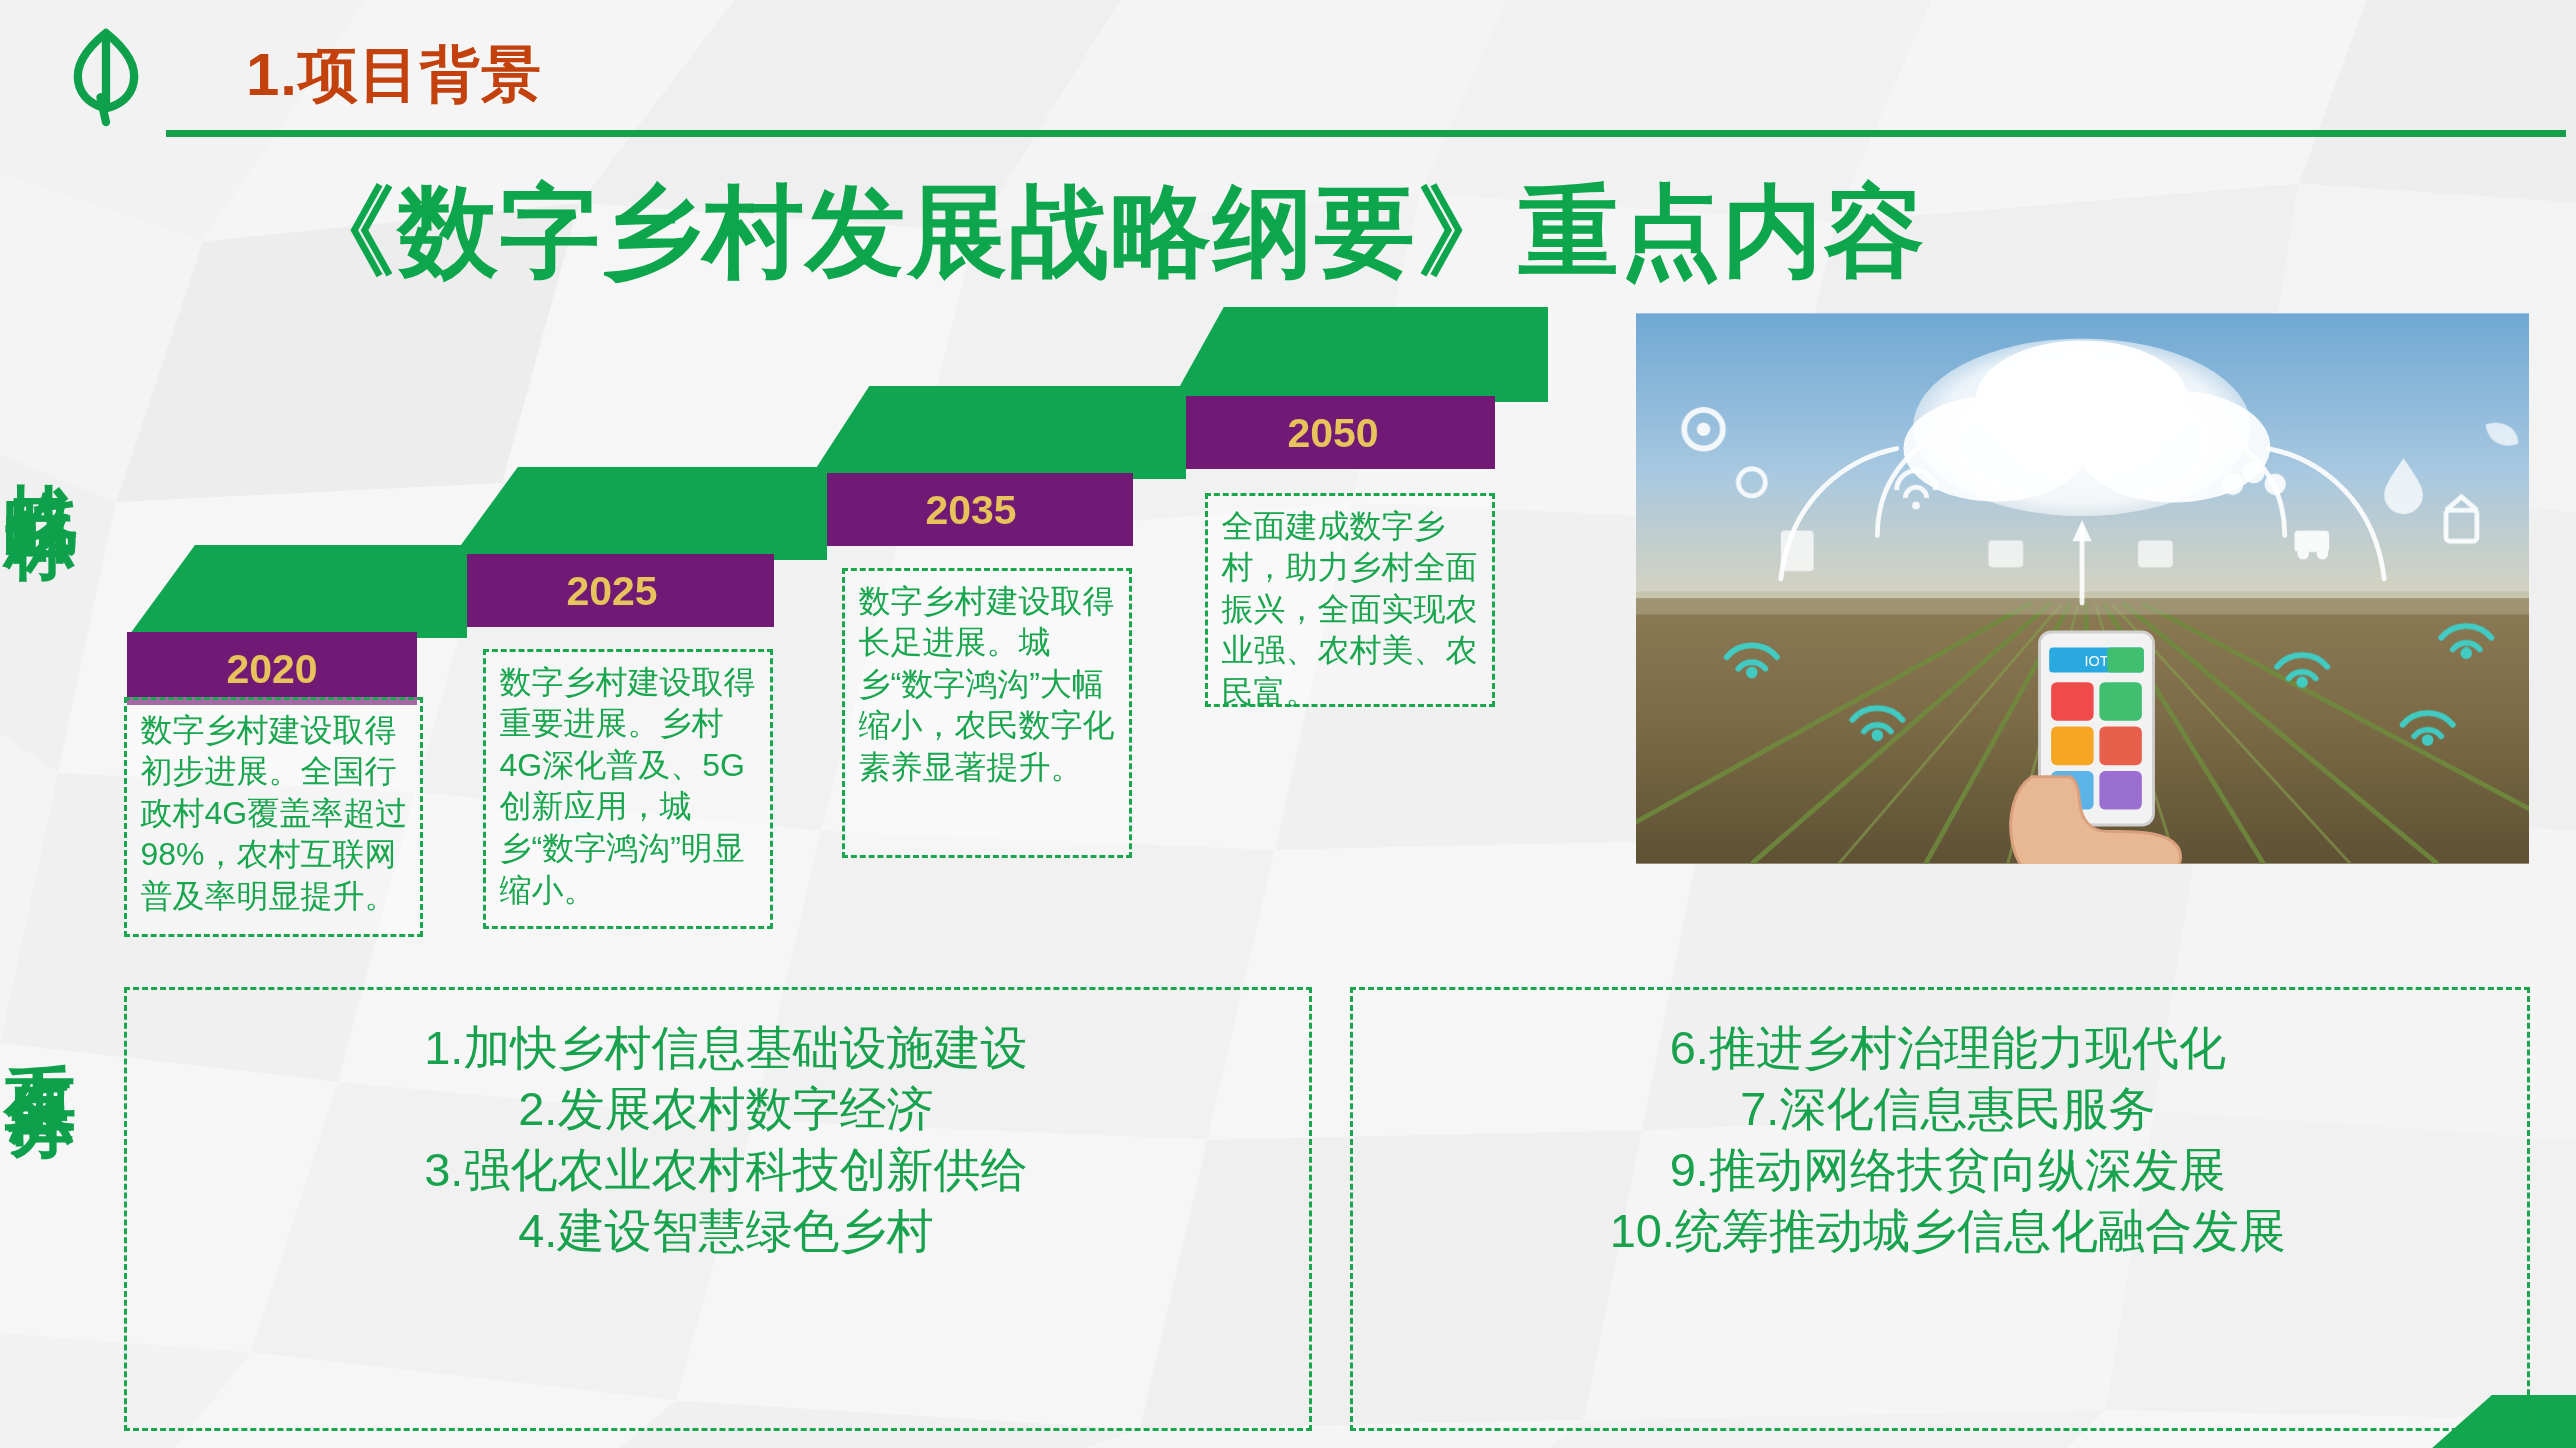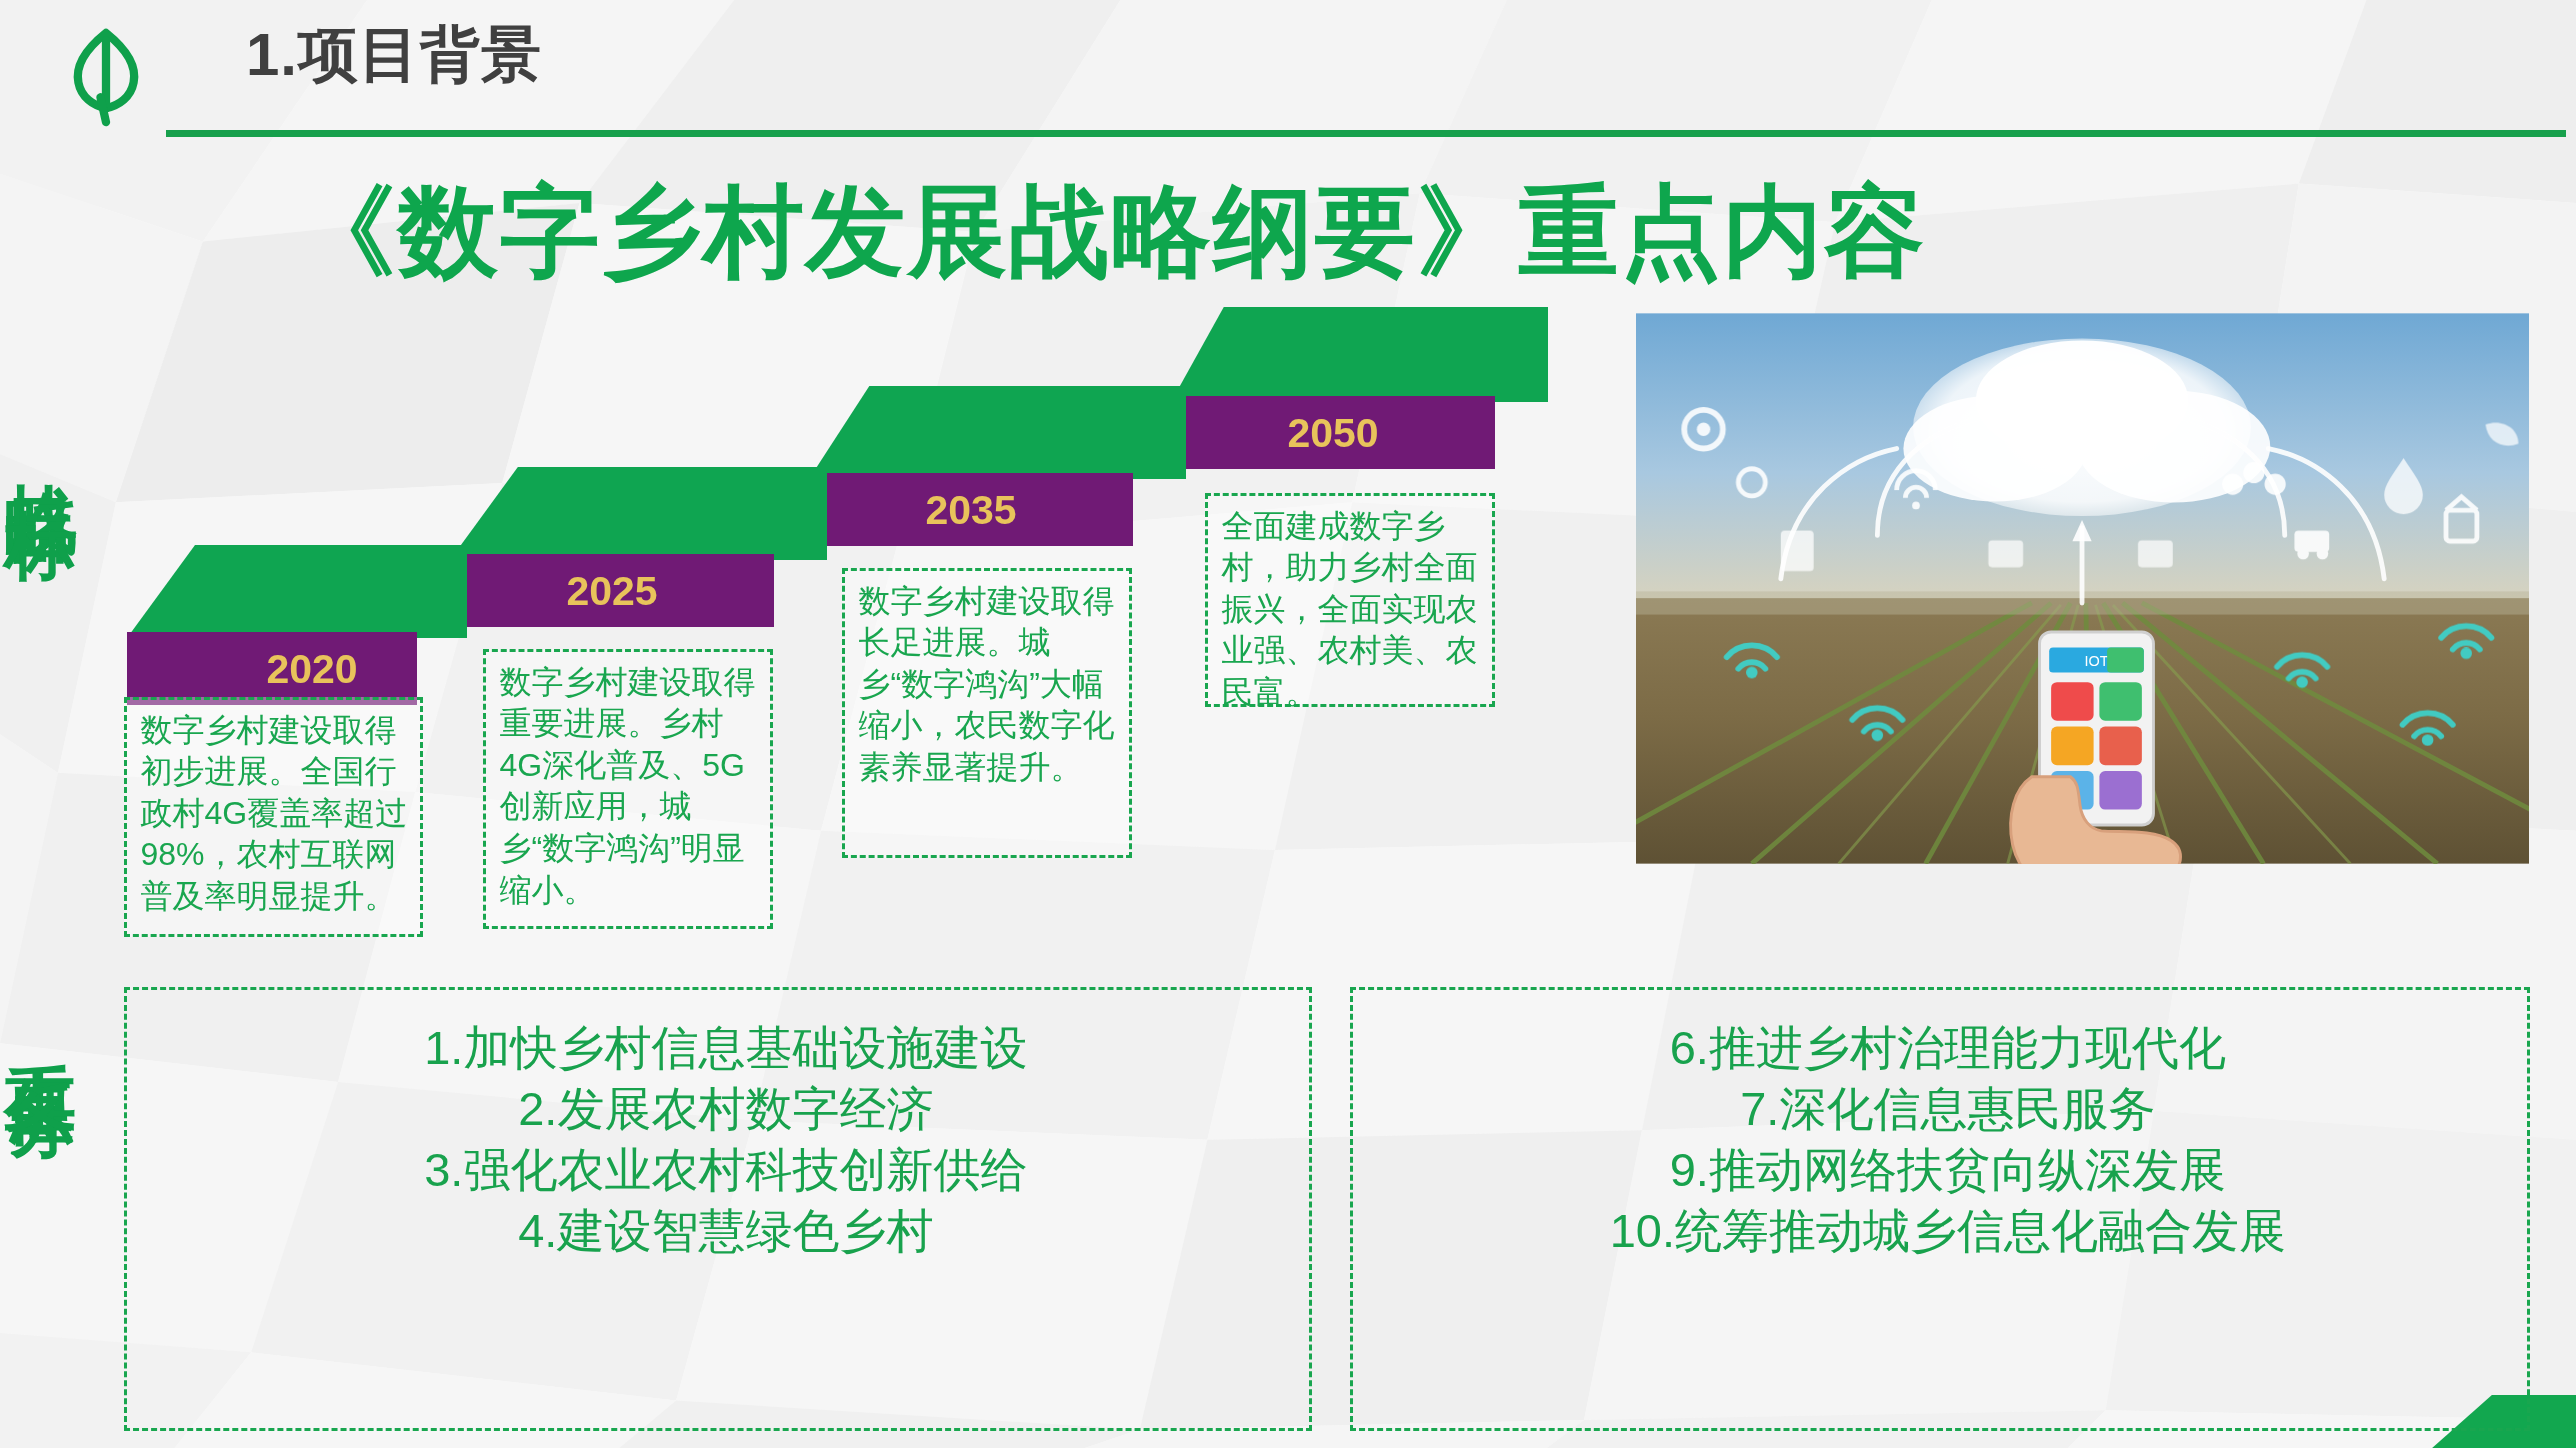--- a/index.html
+++ b/index.html
@@ -9,22 +9,22 @@
     background:#f7f7f7;
     position:relative;
   }
   
   #bg { position:absolute; inset:0; z-index:0; }
 
   
   .header { position:absolute; left:0; top:0; width:100%; height:145px; z-index:5; }
   .leaf { position:absolute; left:60px; top:15.5px; width:92px; height:111px; }
   .header-title {
-    position:absolute; left:246px; top:15px;
-    font-size:60px; font-weight:bold; color:#404040; letter-spacing:1px;
+    position:absolute; left:246px; top:35px;
+    font-size:60px; font-weight:bold; color:#c2410c; letter-spacing:1px;
     white-space:nowrap;
   }
   .header-rule {
     position:absolute; left:166px; top:130px; right:9.7px; height:6.8px;
     background:#17A04C;
   }
 
   
   .main-title {
     position:absolute; left:0; top:166px; width:2222px;
@@ -187,21 +187,21 @@
       <div class="step-year" style="top:13.5px;">2025</div>
     </div>
     <div class="step-box" style="left:483px; top:649px; width:290px; height:280px;">
       <span>数字乡村建设取得重要进展。乡村4G深化普及、5G创新应用，城乡“数字鸿沟”明显缩小。</span>
     </div>
   </div>
 
   <div>
     <div class="step-top" style="--skew:20%; left:127px; top:545px; width:340px; height:93px;"></div>
     <div class="step-face" style="left:127px; top:632px; width:290px; height:73px;">
-      <div class="step-year" style="top:13.5px;margin-left:40px;">2020</div>
+      <div class="step-year" style="top:13.5px;">2020</div>
     </div>
     <div class="step-box" style="left:124px; top:697px; width:299px; height:240px;">
       <span>数字乡村建设取得初步进展。全国行政村4G覆盖率超过98%，农村互联网普及率明显提升。</span>
     </div>
   </div>
 </div>
 
 <div class="photo">
   <svg width="893" height="551" viewBox="0 0 925 570">
     <defs>

